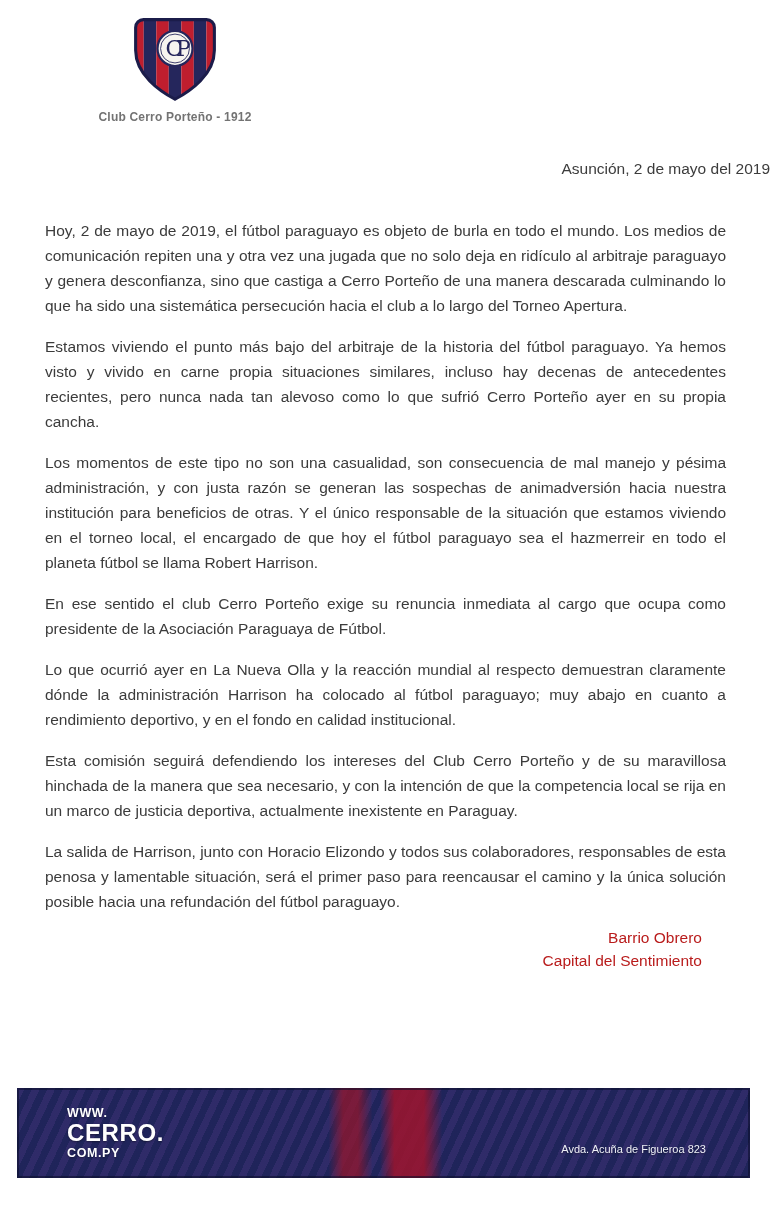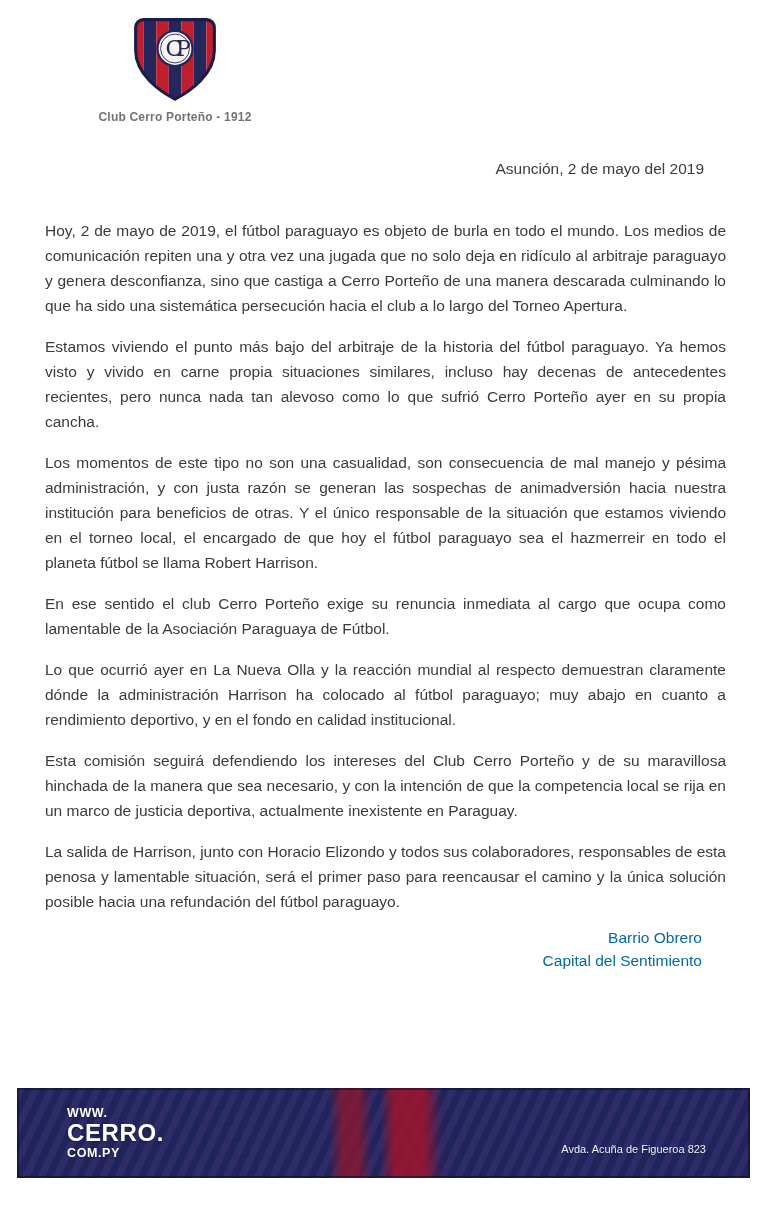--- a/index.html
+++ b/index.html
@@ -34,21 +34,20 @@
     font-size: 12px;
     font-weight: bold;
     color: #737373;
     letter-spacing: 0.2px;
     white-space: nowrap;
   }
 
   
   .date-line {
     margin-top: 36px;
-    padding-right: 66px;
     text-align: right;
     font-size: 15.5px;
     color: #3c3c3c;
   }
 
   
   .letter-body {
     margin: 40px 44px 0 45px;
   }
   .letter-body p {
@@ -60,21 +59,21 @@
   }
   .letter-body p:last-child { margin-bottom: 4px; }
 
   
   .signature {
     margin-top: 12px;
     padding-right: 68px;
     text-align: right;
     font-size: 15.5px;
     line-height: 23px;
-    color: #0369a1;
+    color: #b91c1c;
   }
 
   
   .footer-bar {
     position: absolute;
     left: 17px;
     top: 1088px;
     width: 733px;
     height: 90px;
     background:
@@ -141,21 +140,21 @@
     </svg>
     <div class="club-caption">Club Cerro Porteño - 1912</div>
   </header>
 
   <div class="date-line">Asunción, 2 de mayo del 2019</div>
 
   <main class="letter-body">
     <p>Hoy, 2 de mayo de 2019, el fútbol paraguayo es objeto de burla en todo el mundo. Los medios de comunicación repiten una y otra vez una jugada que no solo deja en ridículo al arbitraje paraguayo y genera desconfianza, sino que castiga a Cerro Porteño de una manera descarada culminando lo que ha sido una sistemática persecución hacia el club a lo largo del Torneo Apertura.</p>
     <p>Estamos viviendo el punto más bajo del arbitraje de la historia del fútbol paraguayo. Ya hemos visto y vivido en carne propia situaciones similares, incluso hay decenas de antecedentes recientes, pero nunca nada tan alevoso como lo que sufrió Cerro Porteño ayer en su propia cancha.</p>
     <p>Los momentos de este tipo no son una casualidad, son consecuencia de mal manejo y pésima administración, y con justa razón se generan las sospechas de animadversión hacia nuestra institución para beneficios de otras. Y el único responsable de la situación que estamos viviendo en el torneo local, el encargado de que hoy el fútbol paraguayo sea el hazmerreir en todo el planeta fútbol se llama Robert Harrison.</p>
-    <p>En ese sentido el club Cerro Porteño exige su renuncia inmediata al cargo que ocupa como lamentable de la Asociación Paraguaya de Fútbol.</p>
+    <p>En ese sentido el club Cerro Porteño exige su renuncia inmediata al cargo que ocupa como presidente de la Asociación Paraguaya de Fútbol.</p>
     <p>Lo que ocurrió ayer en La Nueva Olla y la reacción mundial al respecto demuestran claramente dónde la administración Harrison ha colocado al fútbol paraguayo; muy abajo en cuanto a rendimiento deportivo, y en el fondo en calidad institucional.</p>
     <p>Esta comisión seguirá defendiendo los intereses del Club Cerro Porteño y de su maravillosa hinchada de la manera que sea necesario, y con la intención de que la competencia local se rija en un marco de justicia deportiva, actualmente inexistente en Paraguay.</p>
     <p>La salida de Harrison, junto con Horacio Elizondo y todos sus colaboradores, responsables de esta penosa y lamentable situación, será el primer paso para reencausar el camino y la única solución posible hacia una refundación del fútbol paraguayo.</p>
   </main>
 
   <div class="signature">
     <div>Barrio Obrero</div>
     <div>Capital del Sentimiento</div>
   </div>
 

